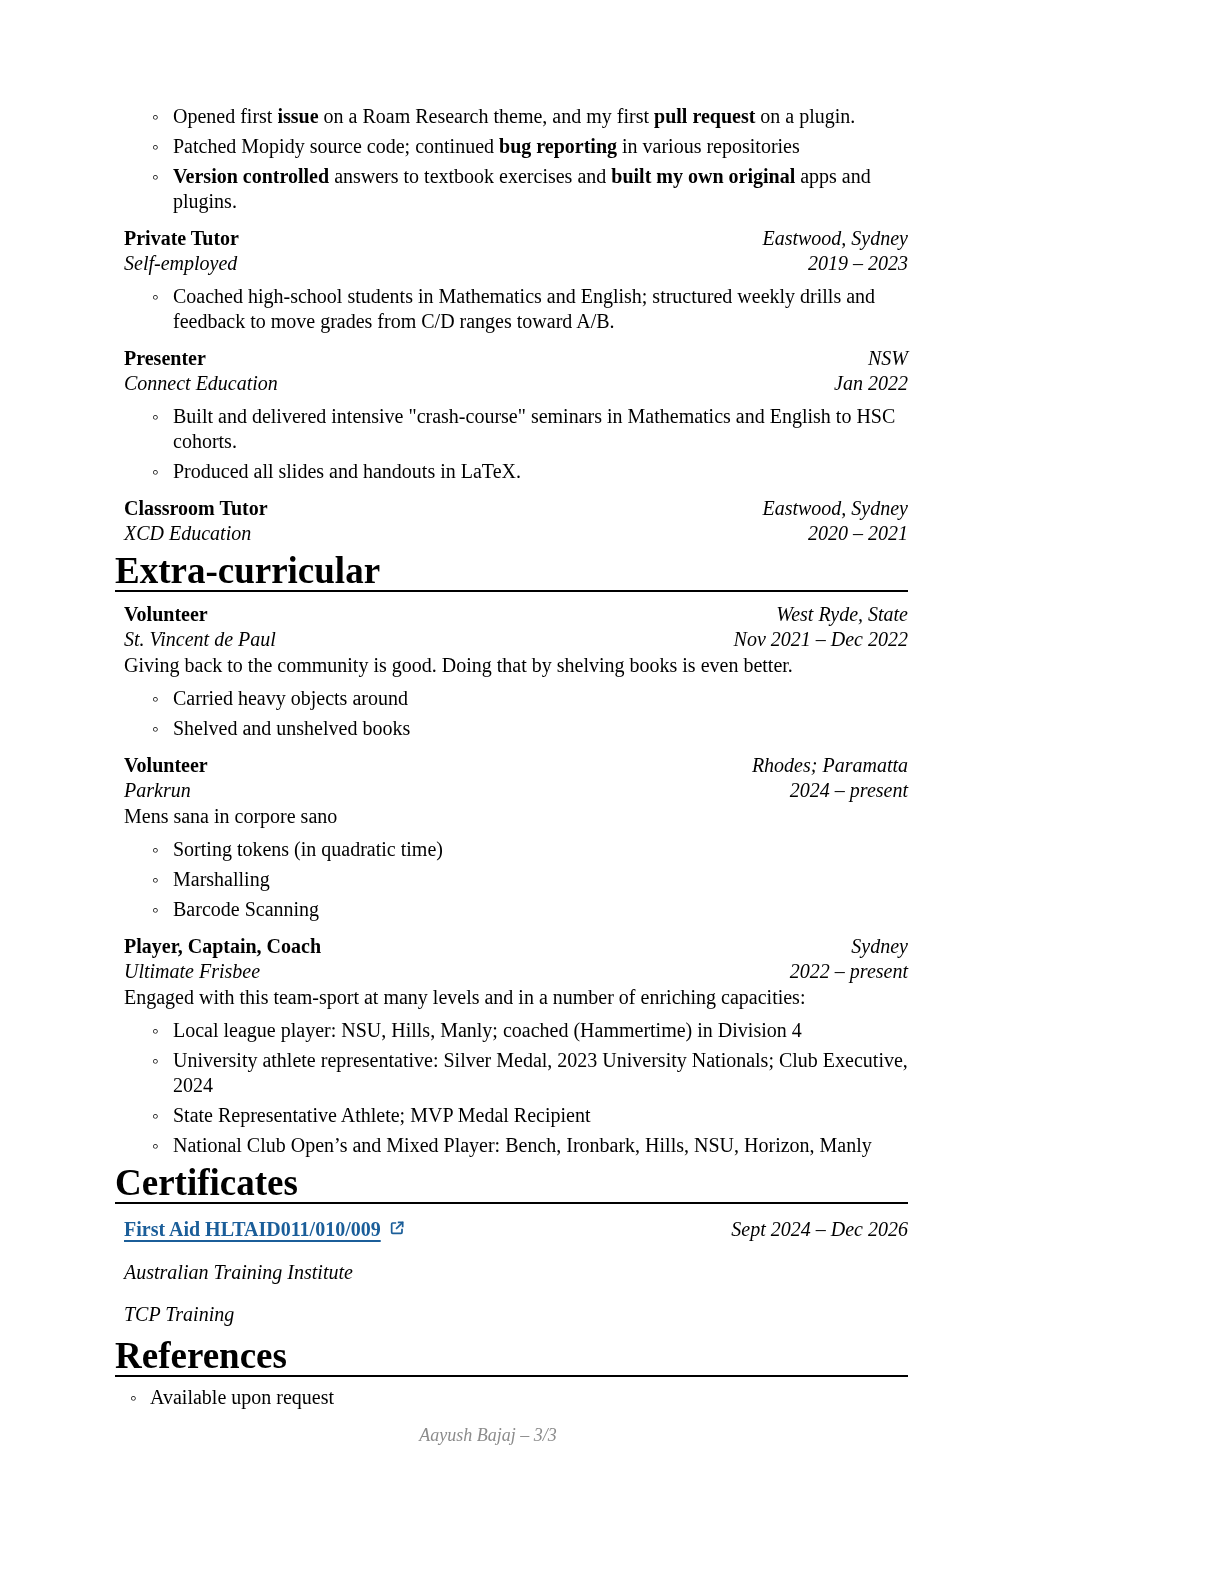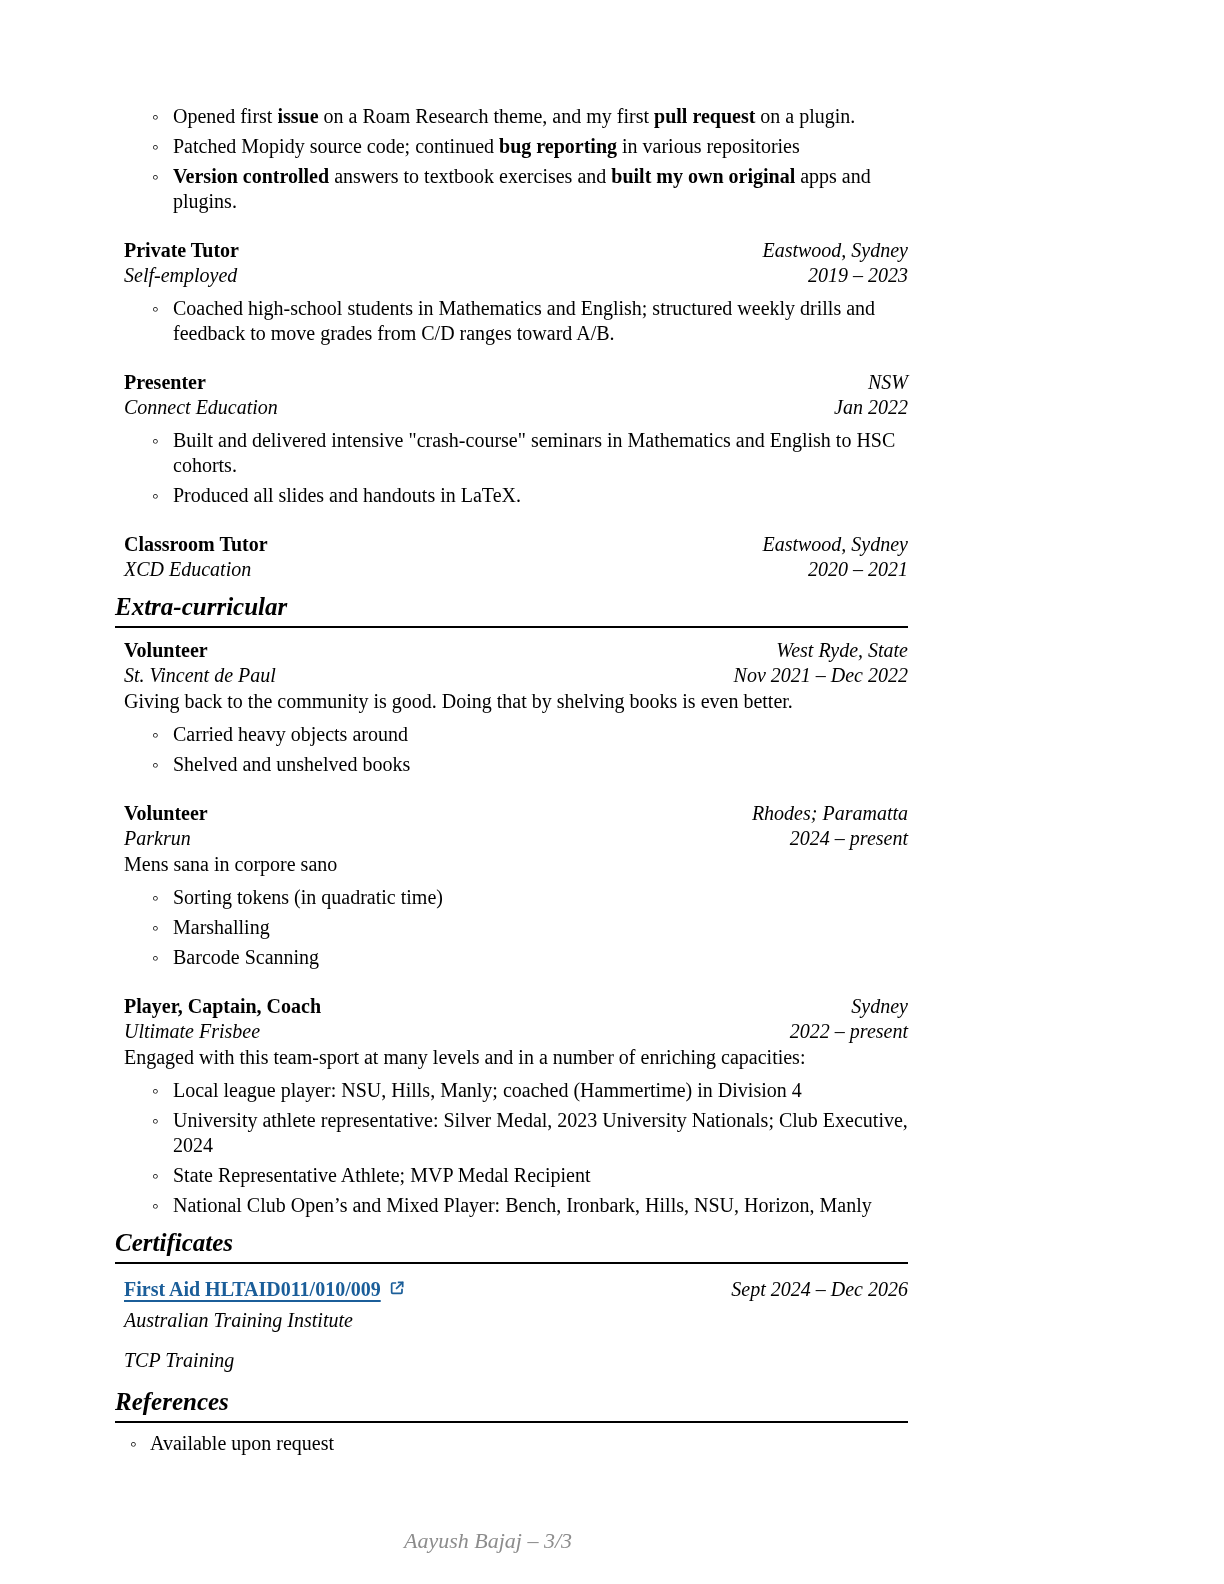--- a/index.html
+++ b/index.html
@@ -29,53 +29,52 @@
     position: relative; margin: 0 0 5px 49px; line-height: 25px;
   }
   ul.bullets li::before {
     content: "\25E6";
     position: absolute; left: -21px; top: 0;
     font-size: 19px;
   }
   ul.bullets.tight li { margin-left: 35px; }
   ul.bullets.tight li::before { left: -20px; }
 
-  .entry { margin-top: 24px; padding-left: 9px; }
+  .entry { margin-top: 12px; padding-left: 9px; }
   h2.section + .entry { margin-top: 10px; }
 
   h2.section {
-    font-size: 25px; line-height: 30px; font-weight: bold;
+    font-size: 37px; line-height: 30px; font-weight: bold;
     margin: 10px 0 0 0; padding-bottom: 4px;
     border-bottom: 2px solid #000000;
-    font-style: italic;
   }
   h2.section.refs-heading { margin-top: 14px; }
 
   .cert { margin-top: 12px; padding-left: 9px; }
   .cert + .cert { margin-top: 14px; }
   .cert .row { line-height: 27px; }
   .cert-link {
     color: var(--link, #1b5e99);
     font-weight: bold;
     text-decoration: none;
     display: inline-flex; align-items: flex-start; gap: 8px;
     cursor: pointer;
   }
   .cert-name {
     text-decoration: underline;
     text-decoration-thickness: 1.5px;
     text-underline-offset: 4px;
   }
   .ext-icon { display: inline-block; flex: 0 0 auto; }
-  .cert .org-line { line-height: 26px; margin-top: 4px; }
+  .cert .org-line { line-height: 26px; margin-top: 16px; }
 
   .footer {
-    position: absolute; top: 1528px; left: 0; width: 100%;
+    position: absolute; top: 1425px; left: 0; width: 100%;
     text-align: center; font-style: italic;
-    color: var(--footer_gray, #8c8c8c); font-size: 22px;
+    color: var(--footer_gray, #8c8c8c); font-size: 18px;
   }
 </style>
 </head>
 <body>
 
 <div class="page">
 
   <div class="indent">
     <ul class="bullets" style="margin-top:0">
       <li><span>Opened first </span><span style="font-weight: bold;">issue</span><span> on a Roam Research theme, and my first </span><span style="font-weight: bold;">pull request</span><span> on a plugin.</span></li>

